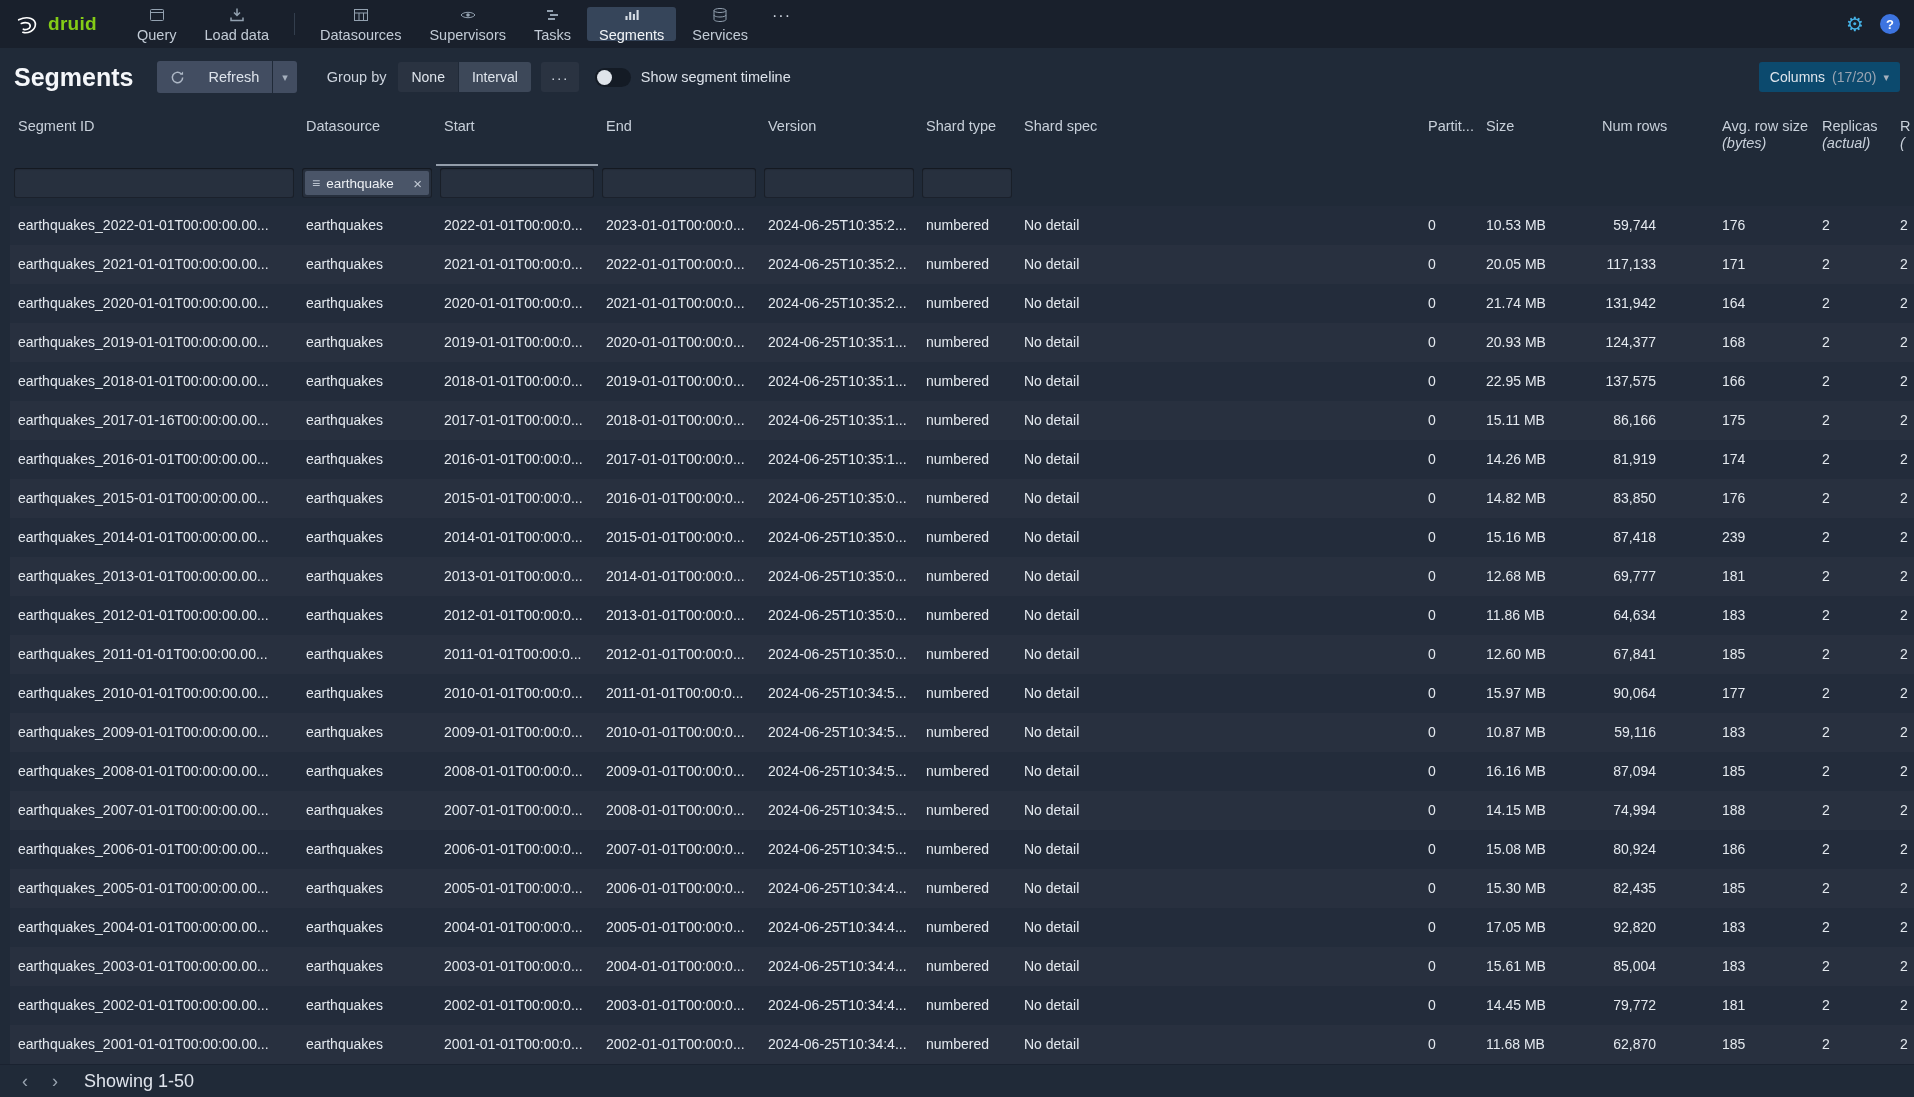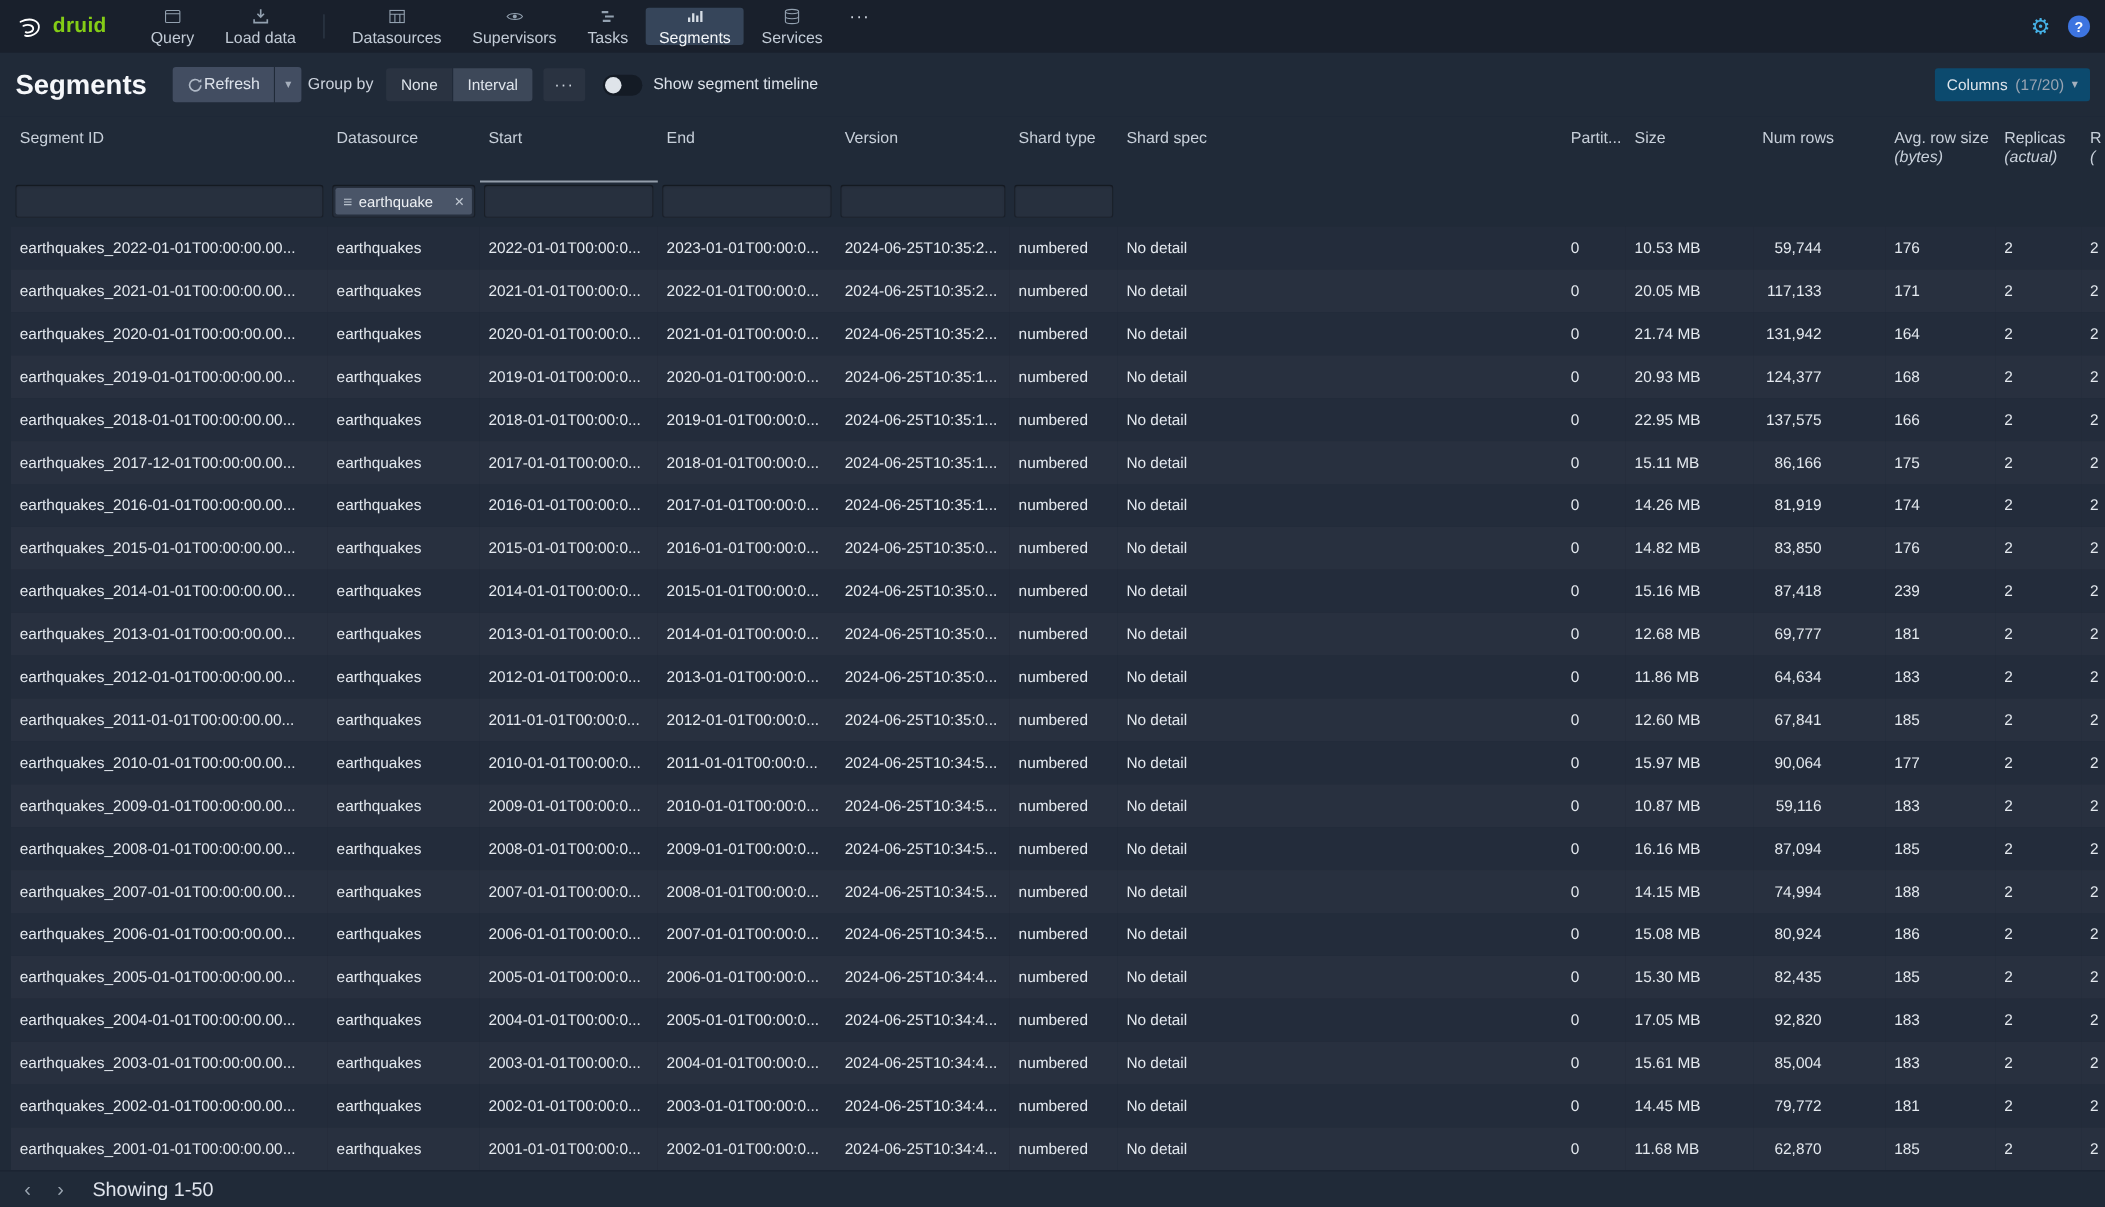--- a/index.html
+++ b/index.html
@@ -22,26 +22,26 @@
   .nav-item.active .nav-icon { color:#d7dee6; }
   .nav-divider { width:1px; height:22px; background:#333e4d; margin:0 9px; }
   .nav-more { font-size:16px; letter-spacing:1px; color:#cfd6e0; }
   .topbar-right { margin-left:auto; display:flex; align-items:center; gap:16px; }
   .gear { color:#45b1e6; font-size:20px; line-height:1; cursor:pointer; font-family:"DejaVu Sans",sans-serif; }
   .help { width:20px; height:20px; border-radius:50%; background:#3d74e0; color:#fff; font-size:13px; font-weight:700; display:flex; align-items:center; justify-content:center; cursor:pointer; }
   
   .view-header { height:58px; display:flex; align-items:center; padding:0 14px; background:#202a38; }
   .page-title { font-size:25px; font-weight:700; color:#f5f7fa; margin-right:24px; }
   .split { display:flex; }
-  .btn { display:inline-flex; align-items:center; gap:0; height:32px; background:#424d61; color:#dde3eb; border-radius:3px; padding:0 13px; font-size:14.5px; cursor:pointer; }
+  .btn { display:inline-flex; align-items:center; gap:23px; height:32px; background:#424d61; color:#dde3eb; border-radius:3px; padding:0 13px; font-size:14.5px; cursor:pointer; }
   .btn svg { width:15px; height:15px; color:#aeb8c6; }
   .refresh-main { border-radius:3px 0 0 3px; }
   .refresh-caret { border-radius:0 3px 3px 0; padding:0 9px; margin-left:1px; }
   .caret { font-size:11px; color:#a6b0bd; line-height:1; }
-  .group-label { margin-left:6px; margin-right:12px; color:#ccd3dd; font-size:14.5px; }
+  .group-label { margin-left:30px; margin-right:12px; color:#ccd3dd; font-size:14.5px; }
   .seg-group { display:flex; }
   .seg-btn { height:30px; padding:0 13px; display:flex; align-items:center; font-size:14px; color:#dfe5ec; cursor:pointer; }
   .seg-none { background:#2a3341; border-radius:3px 0 0 3px; margin-right:1px; }
   .seg-interval { background:#3d4859; border-radius:0 3px 3px 0; }
   .more-btn { width:38px; height:30px; margin-left:10px; background:#2a3341; border-radius:3px; display:flex; align-items:center; justify-content:center; color:#cdd5de; font-size:15px; letter-spacing:1px; cursor:pointer; }
   .switch { width:36px; height:19px; margin-left:16px; margin-right:10px; background:#141b25; border-radius:10px; position:relative; cursor:pointer; flex:none; }
   .switch .knob { position:absolute; left:2px; top:2px; width:15px; height:15px; border-radius:50%; background:#dfe4ea; }
   .timeline-label { font-size:14.5px; color:#dce2ea; }
   .columns-btn { margin-left:auto; height:30px; background:#0c4a6e; border-radius:3px; display:flex; align-items:center; gap:7px; padding:0 11px; font-size:14px; color:#dfe5ec; cursor:pointer; }
   .columns-count { color:#99a4b2; }
@@ -347,21 +347,21 @@
           <td>numbered</td>
           <td>No detail</td>
           <td>0</td>
           <td>22.95 MB</td>
           <td class="align-right">137,575</td>
           <td>166</td>
           <td>2</td>
           <td>2</td>
         </tr>
         <tr>
-          <td>earthquakes_2017-12-01T00:00:00.00...</td>
+          <td>earthquakes_2017-01-16T00:00:00.00...</td>
           <td>earthquakes</td>
           <td>2017-01-01T00:00:0...</td>
           <td>2018-01-01T00:00:0...</td>
           <td>2024-06-25T10:35:1...</td>
           <td>numbered</td>
           <td>No detail</td>
           <td>0</td>
           <td>15.11 MB</td>
           <td class="align-right">86,166</td>
           <td>175</td>

